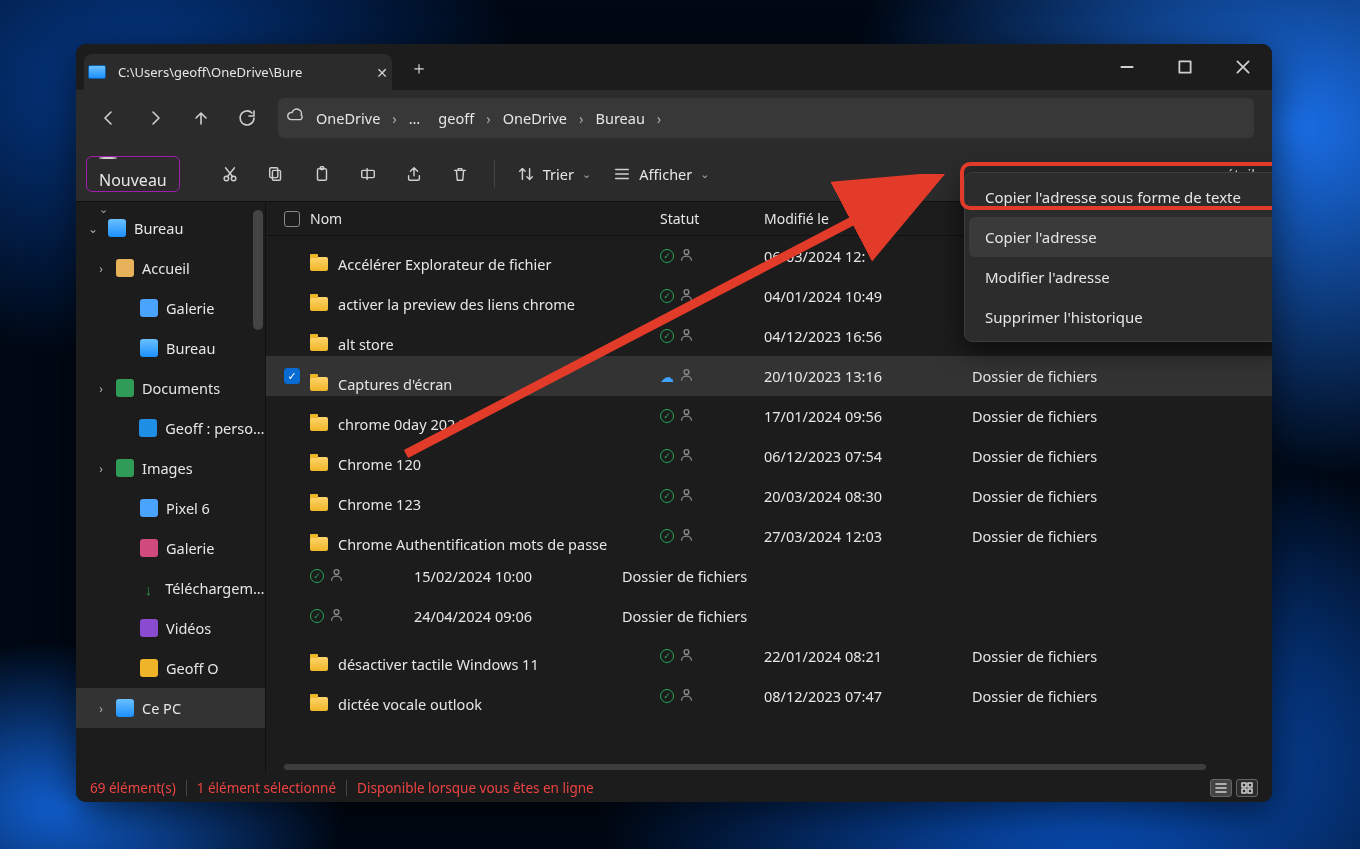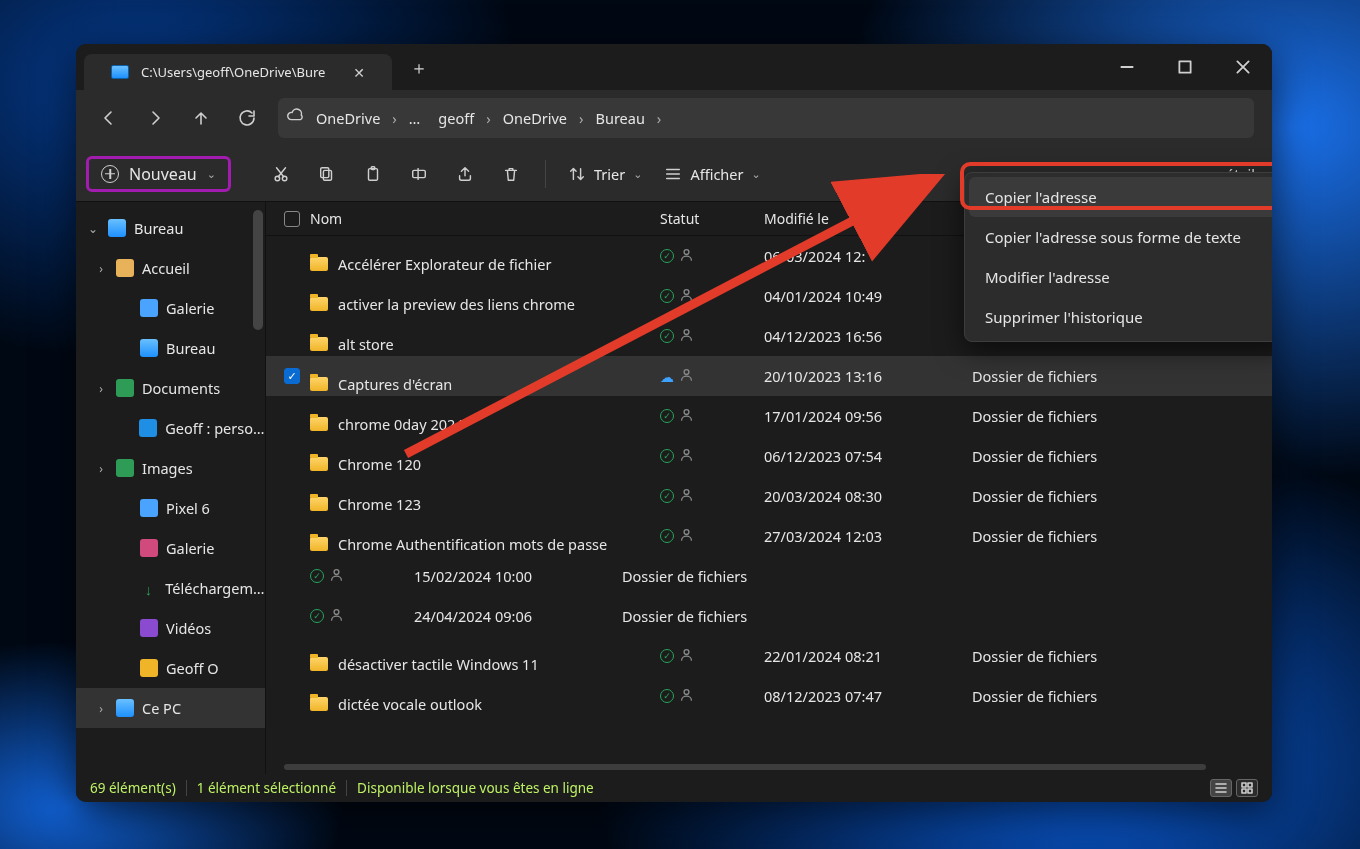--- a/index.html
+++ b/index.html
@@ -19,42 +19,42 @@
     position: absolute; left: 76px; top: 44px; width: 1196px; height: 758px;
     background: #1c1c1c; border-radius: 10px; overflow: hidden;
     box-shadow: 0 10px 40px rgba(0,0,0,0.6);
     display: flex; flex-direction: column; color: #e6e6e6;
   }
 
   
   .titlebar { display: flex; align-items: center; height: 46px; background: #1c1c1c; padding-left: 8px; }
   .tab {
     display: flex; align-items: center; gap: 12px;
-    background: #2b2b2b; border-radius: 8px 8px 0 0; padding: 0 27px; height: 36px; margin-top: 10px;
+    background: #2b2b2b; border-radius: 8px 8px 0 0; padding: 0 4px; height: 36px; margin-top: 10px;
     width: 308px;
   }
   .tab-icon { width: 18px; height: 14px; background: linear-gradient(180deg,#69c0ff,#1e90ff); border-radius: 2px; border:1px solid #0d5fa7; }
   .tab-title { flex: 1; font-size: 13px; color: #e6e6e6; white-space: nowrap; overflow: hidden; text-overflow: ellipsis; }
   .tab-close { color:#cfcfcf; font-size:14px; cursor:pointer; }
   .newtab { color:#d0d0d0; font-size:18px; margin-left: 18px; cursor:pointer; }
   .win-controls { margin-left:auto; display:flex; }
   .win-btn { width:58px; height:46px; display:flex; align-items:center; justify-content:center; color:#e6e6e6; font-size:12px; cursor:pointer; }
 
   
   .navrow { display:flex; align-items:center; height:56px; background:#2b2b2b; padding:0 10px; gap:0; }
   .nav-ico { width:46px; height:40px; display:flex; align-items:center; justify-content:center; color:#cfcfcf; cursor:pointer; border-radius:6px; }
   .nav-ico.disabled { color:#5a5a5a; }
   .addr { flex:1; display:flex; align-items:center; background:#383838; height:40px; margin:0 8px; border-radius:6px; padding:0 8px; gap:6px; font-size:14.5px; }
   .cloud { color:#cfcfcf; }
   .crumb { color:#e6e6e6; padding:0 6px; cursor:pointer; }
   .chev { color:#aaa; }
 
   
   .toolbar { display:flex; align-items:center; height:56px; background:#2b2b2b; padding:0 10px; gap:6px; border-bottom:1px solid #111; }
-  .new-btn { display:flex; align-items:center; gap:10px; border:3px solid #a21caf; border-radius:6px; height:36px; padding:0 12px; cursor:pointer; }
+  .new-btn { display:flex; gap:10px; border:1px solid #a21caf; border-radius:6px; height:36px; padding:0 12px; cursor:pointer;flex-direction:column; }
   .plus-circle { width:18px; height:18px; border:1.5px solid #cfcfcf; border-radius:50%; position:relative; }
   .plus-circle::before, .plus-circle::after { content:""; position:absolute; background:#cfcfcf; }
   .plus-circle::before { left:50%; top:3px; bottom:3px; width:1.5px; transform:translateX(-50%); }
   .plus-circle::after  { top:50%; left:3px; right:3px; height:1.5px; transform:translateY(-50%); }
   .tool-ico { width:40px; height:36px; display:flex; align-items:center; justify-content:center; color:#cfcfcf; cursor:pointer; border-radius:6px; }
   .vsep { width:1px; height:28px; background:#444; margin:0 8px; }
   .tool-drop { display:flex; align-items:center; gap:8px; color:#e6e6e6; padding:0 8px; height:36px; cursor:pointer; border-radius:6px; font-size:14.5px; }
   .caret-down { font-size:11px; color:#aaa; }
   .spacer { flex:1; }
 
@@ -92,21 +92,21 @@
   .folder { width:18px; height:14px; background:linear-gradient(180deg,#ffd56a,#f0b429); border-radius:2px; position:relative; }
   .folder::before { content:""; position:absolute; left:0; top:-3px; width:8px; height:4px; background:#f0b429; border-radius:1px; }
   .stat-tick { width:14px; height:14px; border:1.5px solid #26a65b; border-radius:50%; position:relative; }
   .stat-tick::after { content:"✓"; color:#26a65b; font-size:9px; position:absolute; inset:0; line-height:12px; text-align:center; }
   .stat-cloud { color:#3ea2ff; font-size:14px; }
   .stat-person { color:#888; font-size:13px; }
 
   .hscroll-track { height:14px; background:transparent; margin:0 18px; position:relative; }
   .hscroll-thumb { position:absolute; left:0; top:4px; height:6px; width:95%; background:#3d3d3d; border-radius:3px; }
 
-  .status { height:28px; display:flex; align-items:center; padding:0 14px; font-size:13.5px; color:#bef264; background:#1c1c1c; gap:10px; }
+  .status { height:28px; display:flex; align-items:center; padding:0 14px; font-size:13.5px; color:#ef4444; background:#1c1c1c; gap:10px; }
   .status-sep { width:1px; height:16px; background:#444; }
   .view-toggle { margin-left:auto; display:flex; gap:4px; }
   .vt { width:22px; height:18px; border:1px solid #666; background:#2b2b2b; display:flex; align-items:center; justify-content:center; border-radius:3px; }
   .vt.active { background:#444; }
 
   
   .context {
     position:absolute; left:888px; top:128px; width:326px; background:#2c2c2c;
     border:1px solid #3d3d3d; border-radius:8px; padding:4px; box-shadow:0 8px 28px rgba(0,0,0,0.6);
     z-index:30;
@@ -554,25 +554,25 @@
             <rect x="1" y="1" width="4" height="4"></rect>
             <rect x="7" y="1" width="4" height="4"></rect>
             <rect x="1" y="7" width="4" height="4"></rect>
             <rect x="7" y="7" width="4" height="4"></rect>
           </svg>
       </div>
     </div>
   </div>
 
   <div class="context">
+    <div class="ctx-item">
+        <span>Copier l'adresse sous forme de texte</span>
+      </div>
     <div class="ctx-item highlighted">
         <span>Copier l'adresse</span>
-      </div>
-    <div class="ctx-item">
-        <span>Copier l'adresse sous forme de texte</span>
       </div>
     <div class="ctx-item">
         <span>Modifier l'adresse</span>
       </div>
     <div class="ctx-item">
         <span>Supprimer l'historique</span>
       </div>
   </div>
   <div class="ctx-box"></div>
 

